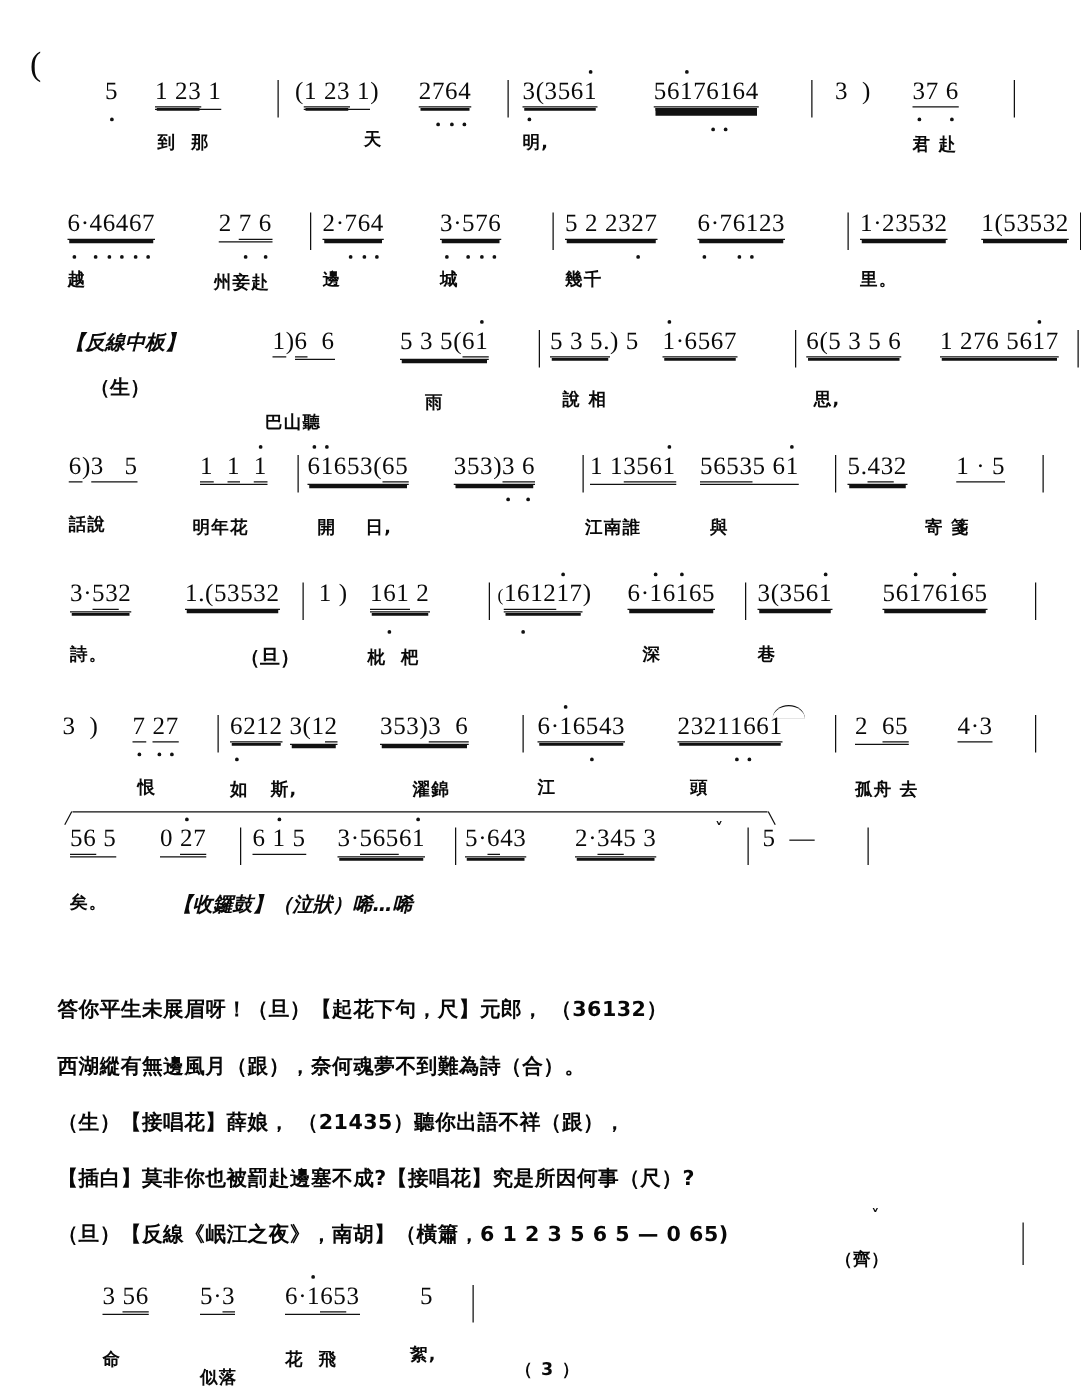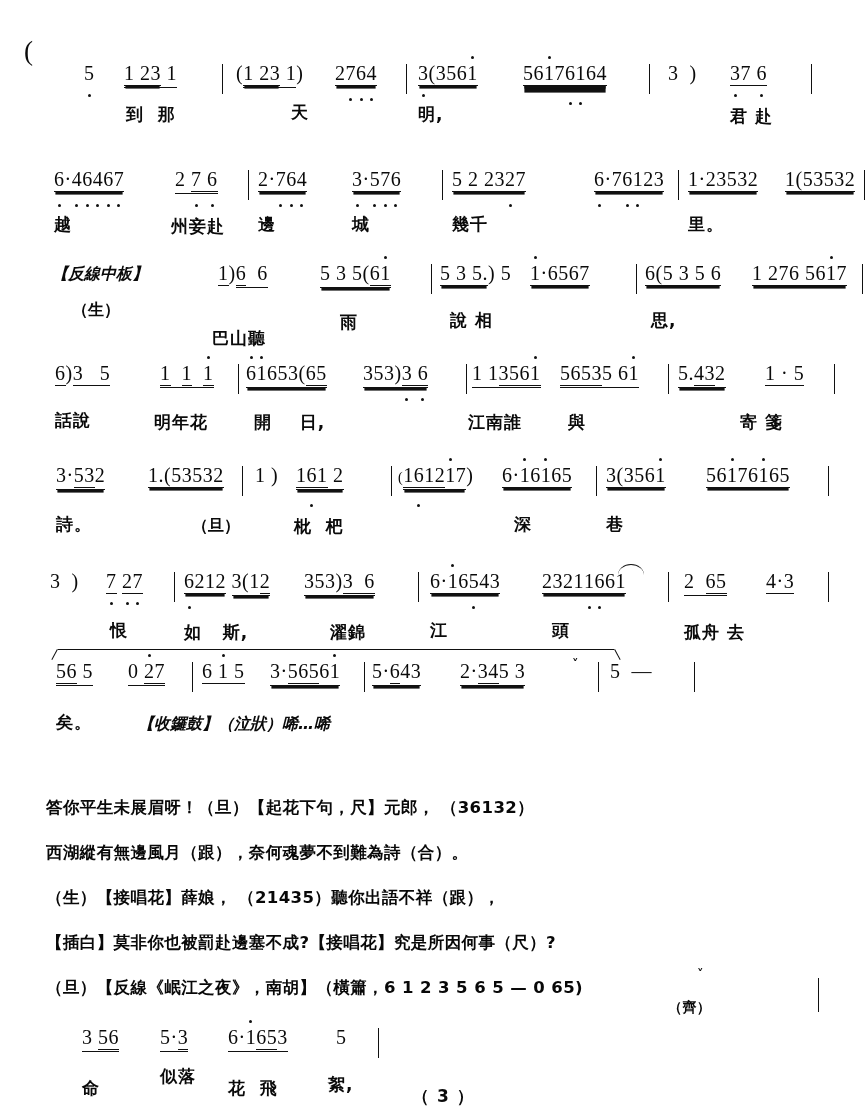--- a/index.html
+++ b/index.html
@@ -104,21 +104,21 @@
     display: inline-block;
     width: 1px;
     height: 30px;
     background: #111;
     vertical-align: -8px;
     margin: 0 6px;
   }
 
   .lyric {
     font-family: "DejaVu Sans", "Liberation Sans", sans-serif;
-    font-size: 17px;
+    font-size: 14px;
     line-height: 20px;
     font-weight: 600;
     white-space: nowrap;
     letter-spacing: 1px;
   }
 
   
   .cue {
     font-family: "DejaVu Sans", "Liberation Sans", sans-serif;
     font-size: 16px;
@@ -277,21 +277,21 @@
       <div class="lyric" style="margin-top:22px;">城</div>
     </div>
     <div class="bar abs" style="left:436px; top:2px;"></div>
 
     <div class="grp" style="left:452px; top:0;">
       <div class="notes">
         <span class="b2">5 2 23<span class="dd dd2">2</span>7</span>
       </div>
       <div class="lyric" style="margin-top:22px;">幾千</div>
     </div>
-    <div class="grp" style="left:594px; top:0;">
+    <div class="grp" style="left:558px; top:0;">
       <div class="notes">
         <span class="b2"><span class="dd dd2">6</span>·7<span class="dd dd2">6</span><span class="dd dd2">1</span>23</span>
       </div>
     </div>
     <div class="bar abs" style="left:672px; top:2px;"></div>
 
     <div class="grp" style="left:688px; top:0;">
       <div class="notes">
         <span class="b2">1·23532</span>
       </div>
@@ -576,21 +576,21 @@
     <div class="grp" style="left:82px; top:0;">
       <div class="notes">
         <span class="b1">3 <span class="b1">56</span></span>
       </div>
       <div class="lyric" style="margin-top:26px;">命</div>
     </div>
     <div class="grp" style="left:160px; top:0;">
       <div class="notes">
         <span class="b1">5·<span class="b1">3</span></span>
       </div>
-      <div class="lyric" style="margin-top:14px;">似落</div>
+      <div class="lyric" style="margin-top:40px;">似落</div>
     </div>
     <div class="grp" style="left:228px; top:0;">
       <div class="notes">
         <span class="b1">6·<span class="du">1</span><span class="b1">65</span>3</span>
       </div>
       <div class="lyric" style="margin-top:26px;">花&nbsp;&nbsp;飛</div>
     </div>
     <div class="grp" style="left:336px; top:0;">
       <div class="notes">5</div>
       <div class="lyric" style="margin-top:26px; margin-left:-8px;">絮,</div>

